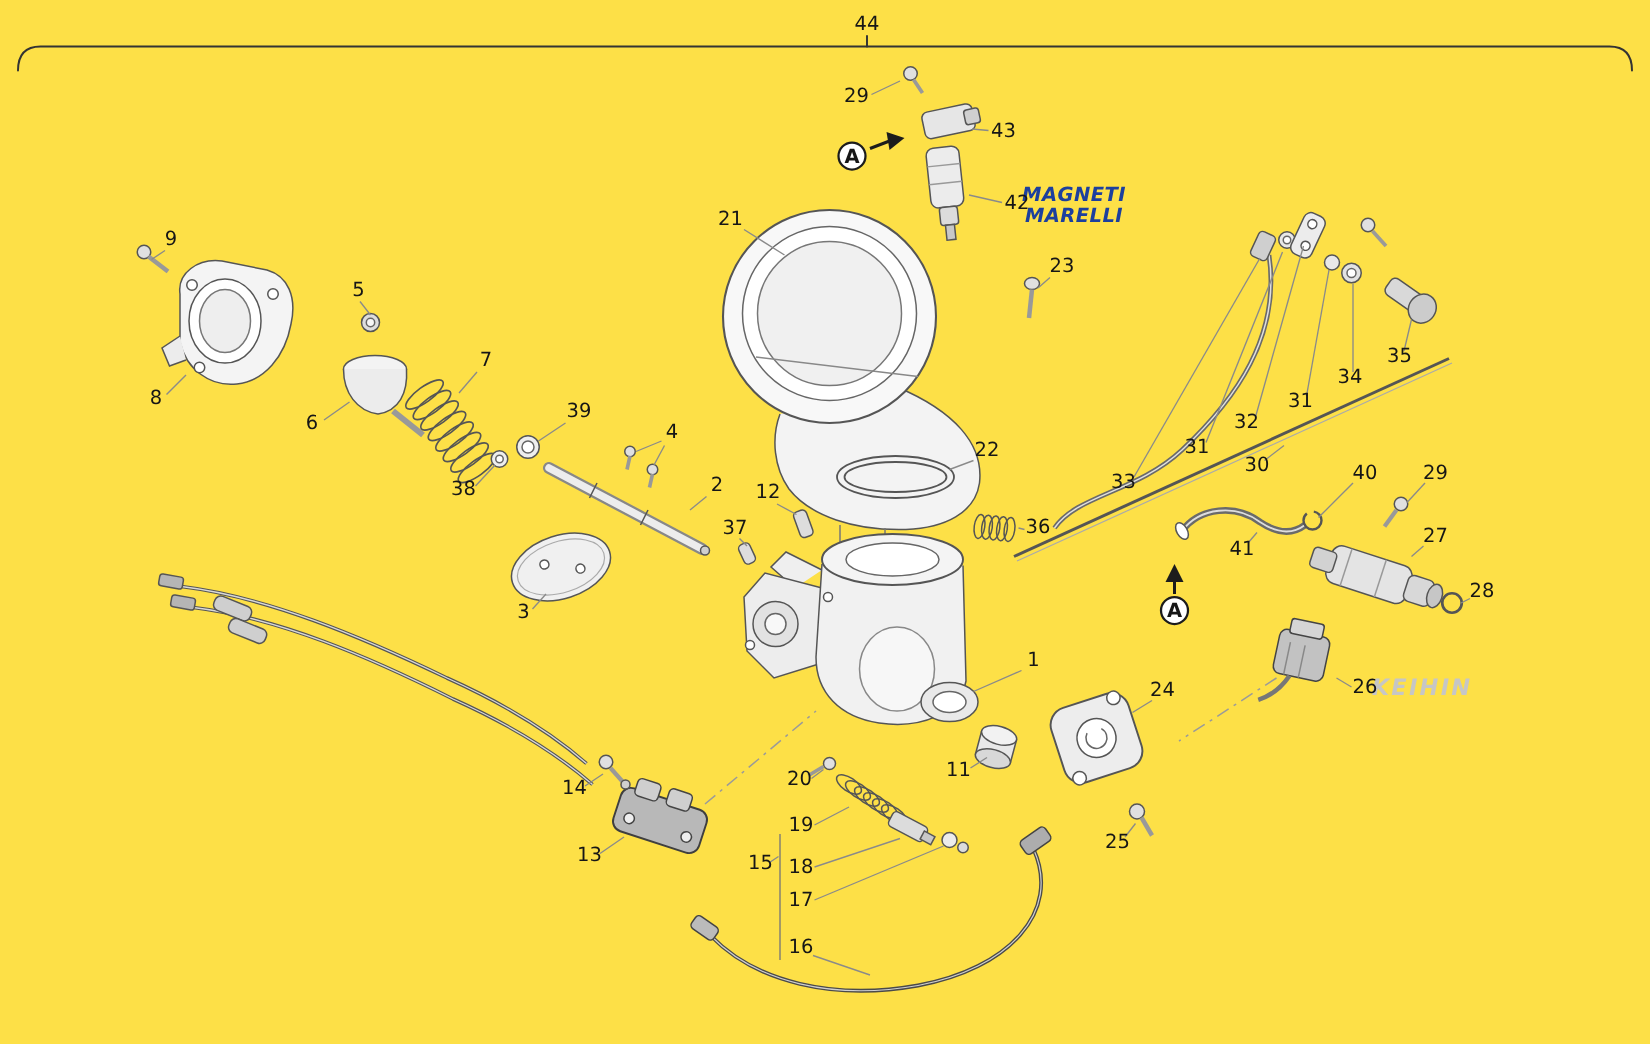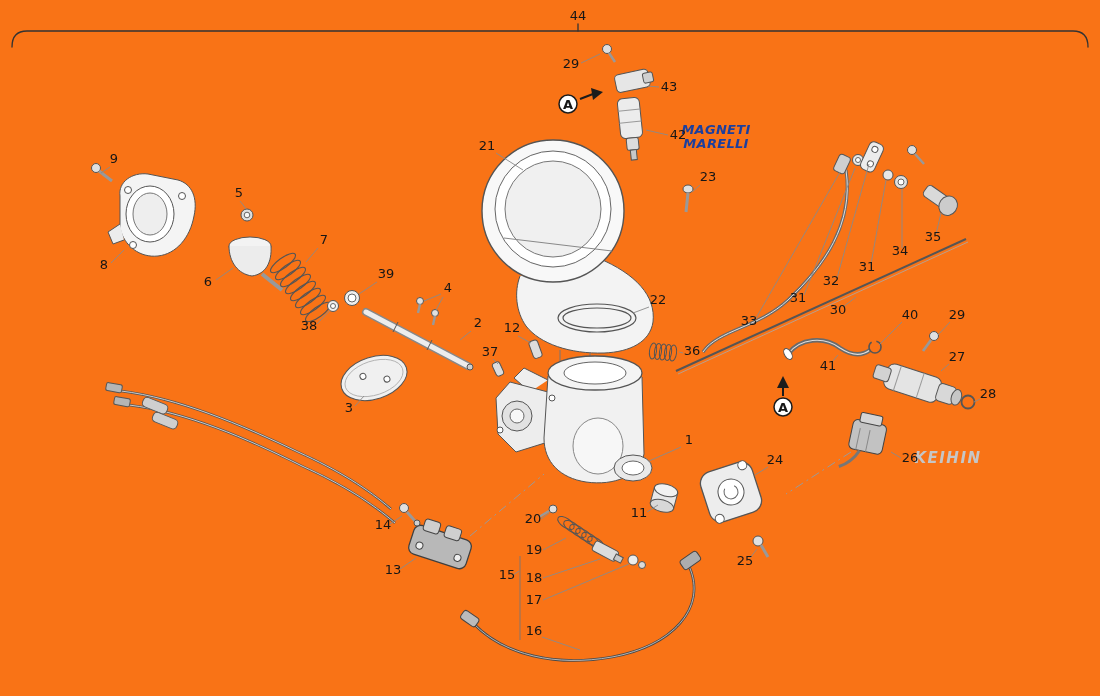--- a/index.html
+++ b/index.html
@@ -1,19 +1,19 @@
 <!DOCTYPE html>
 <html style="--magneti: #1c3f9e; --keihin: #c6c6c6; --label: #161616; --leader: #8a8a8a; --line: #4d4d4d;"><head>
 <meta charset="utf-8">
 <style>
   :root{
     --magneti:#1c3f9e; --keihin:#c6c6c6; --label:#161616; --leader:#8a8a8a; --line:#4d4d4d;
   }
   html,body{margin:0;padding:0;background:#ffffff;}
-  #stage{width:1100px;height:696px;position:relative;background:#f97316;overflow:hidden;}
+  #stage{width:1100px;height:696px;position:relative;background:#fde047;overflow:hidden;}
   svg{display:block;}
   .ln{stroke:#333;stroke-width:1.3;fill:none;stroke-linecap:round;}
   .callout{font:13px "DejaVu Sans", sans-serif;fill:var(--label);text-anchor:middle;}
   .leader{stroke:var(--leader);stroke-width:0.9;}
   .dash{stroke:#9a9a9a;stroke-width:1;stroke-dasharray:9 4 2 4;fill:none;}
   .magneti{font:italic bold 13px "DejaVu Sans", sans-serif;fill:var(--magneti);text-anchor:middle;letter-spacing:0.3px;}
   .keihin{font:italic bold 15px "DejaVu Sans", sans-serif;fill:var(--keihin);text-anchor:middle;letter-spacing:1.5px;}
   .marker-circle{fill:#fff;stroke:#1c1c1c;stroke-width:1.5;}
   .marker-label{font-weight:bold;}
   .marker-arrow{stroke:#1c1c1c;stroke-width:2;}

